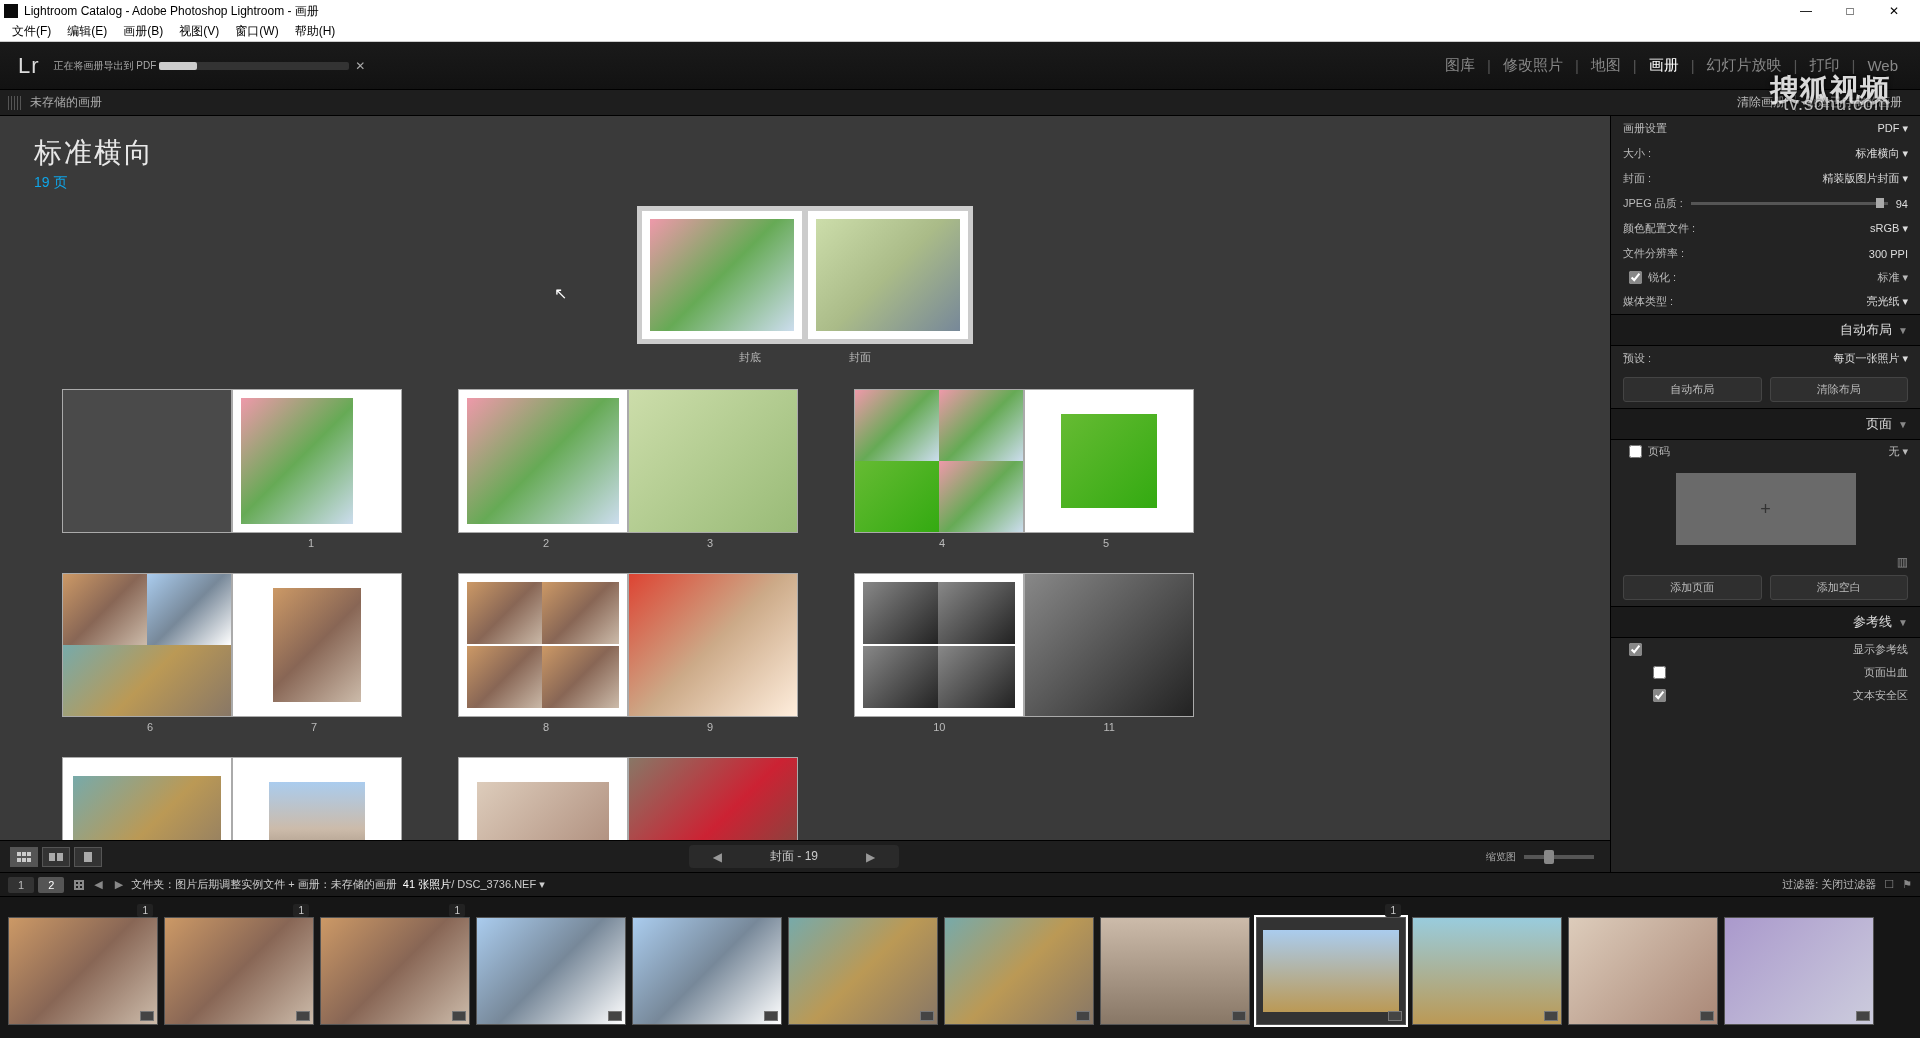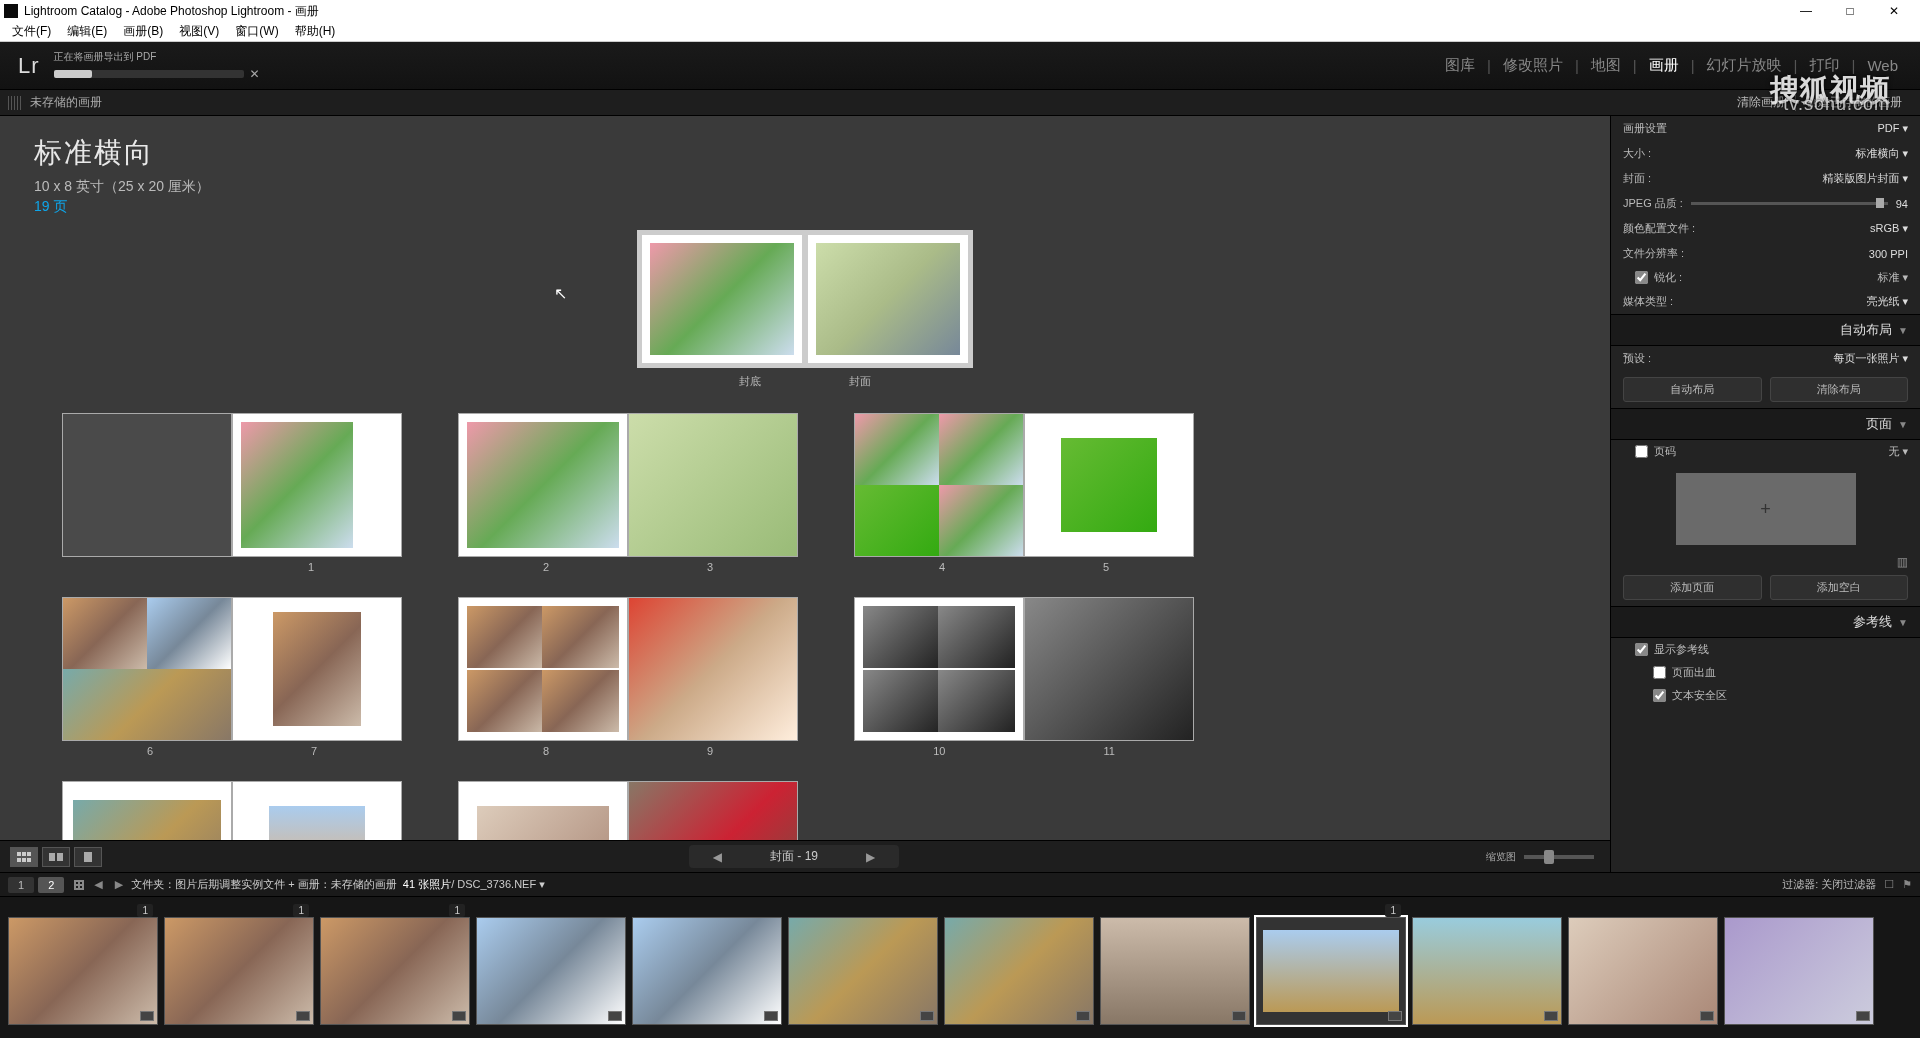--- a/index.html
+++ b/index.html
@@ -11,21 +11,21 @@
 .titlebar .spacer { flex: 1; }
 .titlebar .winbtn { width: 44px; height: 22px; display: flex; align-items: center; justify-content: center; cursor: default; }
 
 
 .menubar { height: 20px; background: #fff; display: flex; align-items: center; padding: 0 4px; color: #000; font-size: 12px; border-bottom: 1px solid #ccc; }
 .menubar .menuitem { padding: 0 8px; cursor: default; }
 
 
 .appbar { height: 48px; background: linear-gradient(#1a1a1a,#121212); display: flex; align-items: center; padding: 0 18px; color: #bbb; border-bottom: 1px solid #000; }
 .appbar .lr-logo { font-size: 22px; font-weight: 300; letter-spacing: 1px; color: #ddd; margin-right: 14px; }
-.progress-wrap { display:flex; flex-direction:column; gap:3px; }
+.progress-wrap { display:flex; flex-direction:row; gap:3px; }
 .progress-wrap .plabel { font-size: 10px; color:#aaa; }
 .progress-bar-row { display:flex; align-items:center; gap:6px; }
 .progress-bar { width: 190px; height: 8px; background: #333; border-radius: 2px; position: relative; }
 .progress-fill { height: 100%; width: 20%; background: #ccc; border-radius: 2px; }
 .progress-x { color:#aaa; cursor:default; font-size:12px; }
 .appbar .spacer { flex: 1; }
 .module-nav { display: flex; align-items: center; gap: 8px; font-size: 15px; color: #888; }
 .module-nav .mn { padding: 0 4px; cursor: default; }
 .module-nav .sep { color: #555; }
 .module-nav .mn.active { color: #fff; }
@@ -92,21 +92,21 @@
 
 .rp-row { display:flex; justify-content:space-between; align-items:center; padding: 5px 12px; font-size:11px; color:#bbb; }
 .rp-row .val { color:#ddd; }
 .rp-head { background:#1a1a1a; padding:6px 12px; text-align:right; font-size:13px; color:#ddd; border-top:1px solid #000; border-bottom:1px solid #000; display:flex; justify-content:flex-end; align-items:center; gap:6px; }
 .rp-head .tri { color:#888; font-size:10px; }
 .rp-slider { flex:1; height:3px; background:#555; margin:0 8px; position:relative; }
 .rp-slider .h { width:8px; height:10px; background:#aaa; position:absolute; right:4px; top:-4px; }
 .rp-btn-row { display:flex; gap:8px; padding:6px 12px; }
 .rp-btn { flex:1; background:#2f2f2f; border:1px solid #444; text-align:center; padding:4px 0; font-size:11px; color:#bbb; cursor:default; border-radius:3px; }
 .rp-preview { margin:10px auto; width:180px; height:72px; background:#6a6a6a; display:flex; align-items:center; justify-content:center; color:#333; font-size:18px; }
-.rp-check { display:flex; align-items:center; gap:6px; padding:4px 12px 4px 24px; font-size:11px; color:#bbb; }
+.rp-check { display:flex; align-items:center; gap:6px; padding:4px 12px 4px 18px; font-size:11px; color:#bbb;justify-content:space-between; }
 .rp-check input { accent-color:#888; }
 .rp-check.sub { padding-left: 42px; }
 .rp-export { background:#2a2a2a; text-align:center; padding:8px; font-size:12px; color:#ccc; cursor:default; border-top:1px solid #000; }
 
 
 .breadbar { height: 24px; background: #1a1a1a; display:flex; align-items:center; padding:0 8px; color:#bbb; font-size:11px; border-top:1px solid #000; }
 .breadbar .tab { background:#333; padding:2px 10px; margin-right:4px; border-radius:2px; cursor:default; }
 .breadbar .tab.active { background:#555; color:#fff; }
 .breadbar .crumb { color:#ccc; }
 .breadbar .crumb .hl { color:#fff; }
@@ -183,21 +183,20 @@
   <span class="spacer"></span>
   <span class="slink">清除画册</span>
   <span class="vsep"></span>
   <span class="slink">创建已存储的画册</span>
 </div>
 
 <div class="content">
   <div class="main-area">
     <div class="book-header">
       <div class="book-title">标准横向</div>
-      <div class="book-sub">10 x 8 英寸（25 x 20 厘米）</div>
       <div class="book-pages">19 页</div>
     </div>
     <span class="cursor-arrow">↖</span>
 
     <div class="spreads-viewport">
 
       <div class="cover-row">
         <div style="display:flex;flex-direction:column;align-items:center;">
           <div class="cover-pair">
             <div class="page">

